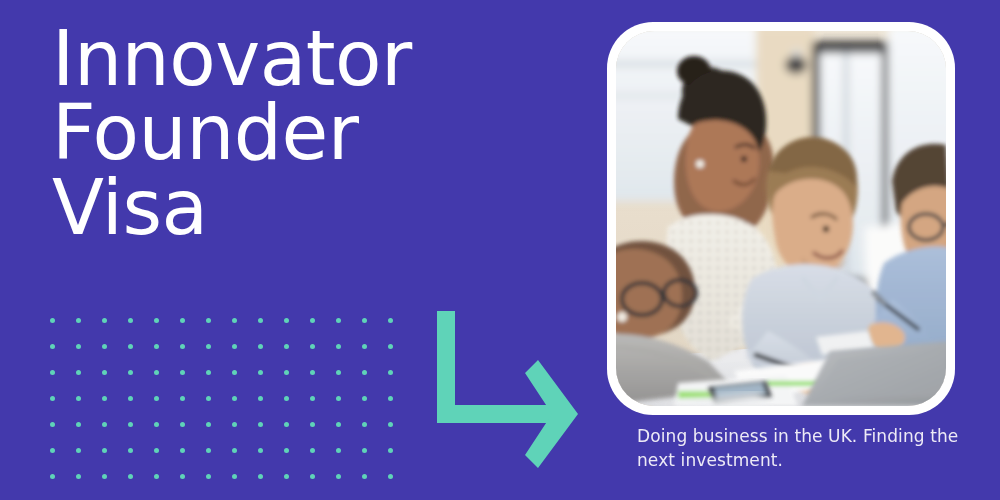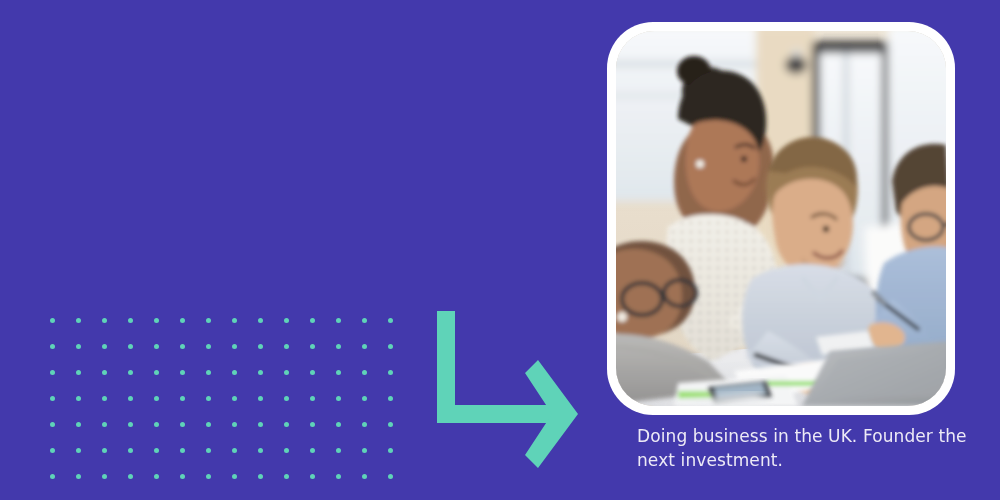--- a/index.html
+++ b/index.html
@@ -194,20 +194,25 @@
       <span class="dot" style="left: 156px; top: 156px; width: 5px; height: 5px; background: rgb(95, 211, 184);"></span>
       <span class="dot" style="left: 182px; top: 156px; width: 5px; height: 5px; background: rgb(95, 211, 184);"></span>
       <span class="dot" style="left: 208px; top: 156px; width: 5px; height: 5px; background: rgb(95, 211, 184);"></span>
       <span class="dot" style="left: 234px; top: 156px; width: 5px; height: 5px; background: rgb(95, 211, 184);"></span>
       <span class="dot" style="left: 260px; top: 156px; width: 5px; height: 5px; background: rgb(95, 211, 184);"></span>
       <span class="dot" style="left: 286px; top: 156px; width: 5px; height: 5px; background: rgb(95, 211, 184);"></span>
       <span class="dot" style="left: 312px; top: 156px; width: 5px; height: 5px; background: rgb(95, 211, 184);"></span>
       <span class="dot" style="left: 338px; top: 156px; width: 5px; height: 5px; background: rgb(95, 211, 184);"></span>
     </div>
 
+  <div id="headline">
+    <span class="line">Innovator</span>
+    <span class="line">Founder</span>
+    <span class="line">Visa</span>
+  </div>
 
   <div id="arrow-graphic">
     <svg viewBox="0 0 160 180" width="160" height="180" aria-hidden="true">
 
       <rect x="7" y="6" width="18" height="112" fill="#5FD3B8"></rect>
 
       <rect x="7" y="100" width="124" height="18" fill="#5FD3B8"></rect>
 
       <polygon points="108,55 148,109 108,163 95,150 122,109 95,68" fill="#5FD3B8"></polygon>
     </svg>
@@ -389,15 +394,15 @@
 
         <g filter="url(#blurMore)">
           <polygon points="34,374 142,362 156,375 30,375" fill="#eceef0"></polygon>
         </g>
 
         <rect width="330" height="375" fill="#ffffff" opacity="0.05"></rect>
       </svg>
     </div>
   </div>
 
-  <div id="caption">Doing business in the UK. Founder the next investment.</div>
+  <div id="caption">Doing business in the UK. Finding the next investment.</div>
 
 </div>
 
 </body></html>

